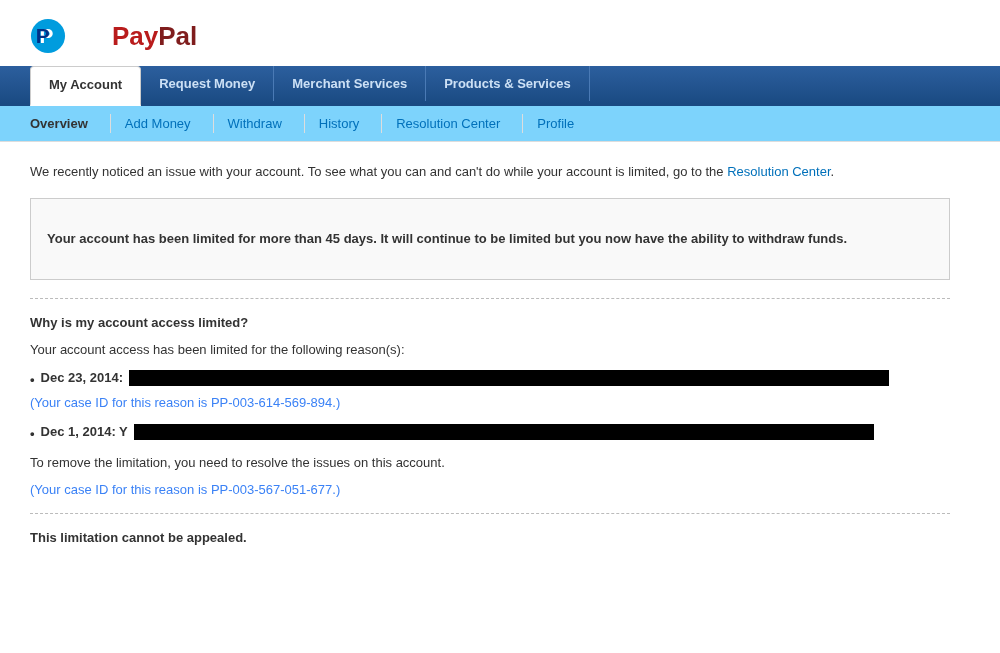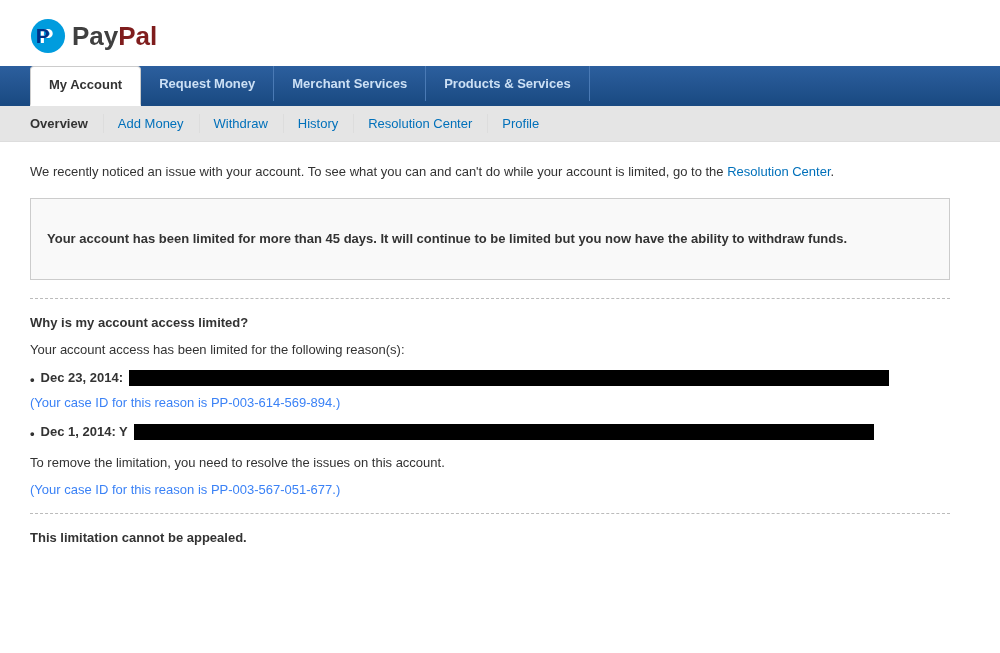--- a/index.html
+++ b/index.html
@@ -14,21 +14,21 @@
       gap: 6px;
     }
     .logo-icon {
       width: 36px;
       height: 36px;
     }
     .logo-text {
       font-size: 26px;
       font-weight: bold;
     }
-    .logo-text .pay { color: #404040; }
+    .logo-text .pay { color: #b91c1c; margin-left: 40px; }
     .logo-text .pal { color: #7f1d1d; }
 
     .main-nav {
       background: linear-gradient(to bottom, #2c5f9e, #1a4a82);
       display: flex;
       align-items: flex-start;
       padding-left: 30px;
       border-bottom: 2px solid #1a4a82;
     }
     .main-nav-item {
@@ -48,22 +48,22 @@
       border: 1px solid #ccc;
       border-bottom: 2px solid #fff;
       margin-bottom: -2px;
       padding-bottom: 12px;
     }
 
     .sub-nav {
       padding: 8px 30px;
       border-bottom: 1px solid #ddd;
       display: flex;
-      gap: 1px;
-      background: #e5e5e5;
+      gap: 8px;
+      background: #7dd3fc;
     }
     .sub-nav-item {
       padding: 2px 14px;
       font-size: 13px;
       color: #0070ba;
       cursor: pointer;
       border-left: 1px solid #ddd;
       text-decoration: none;
     }
     .sub-nav-item:first-child {

